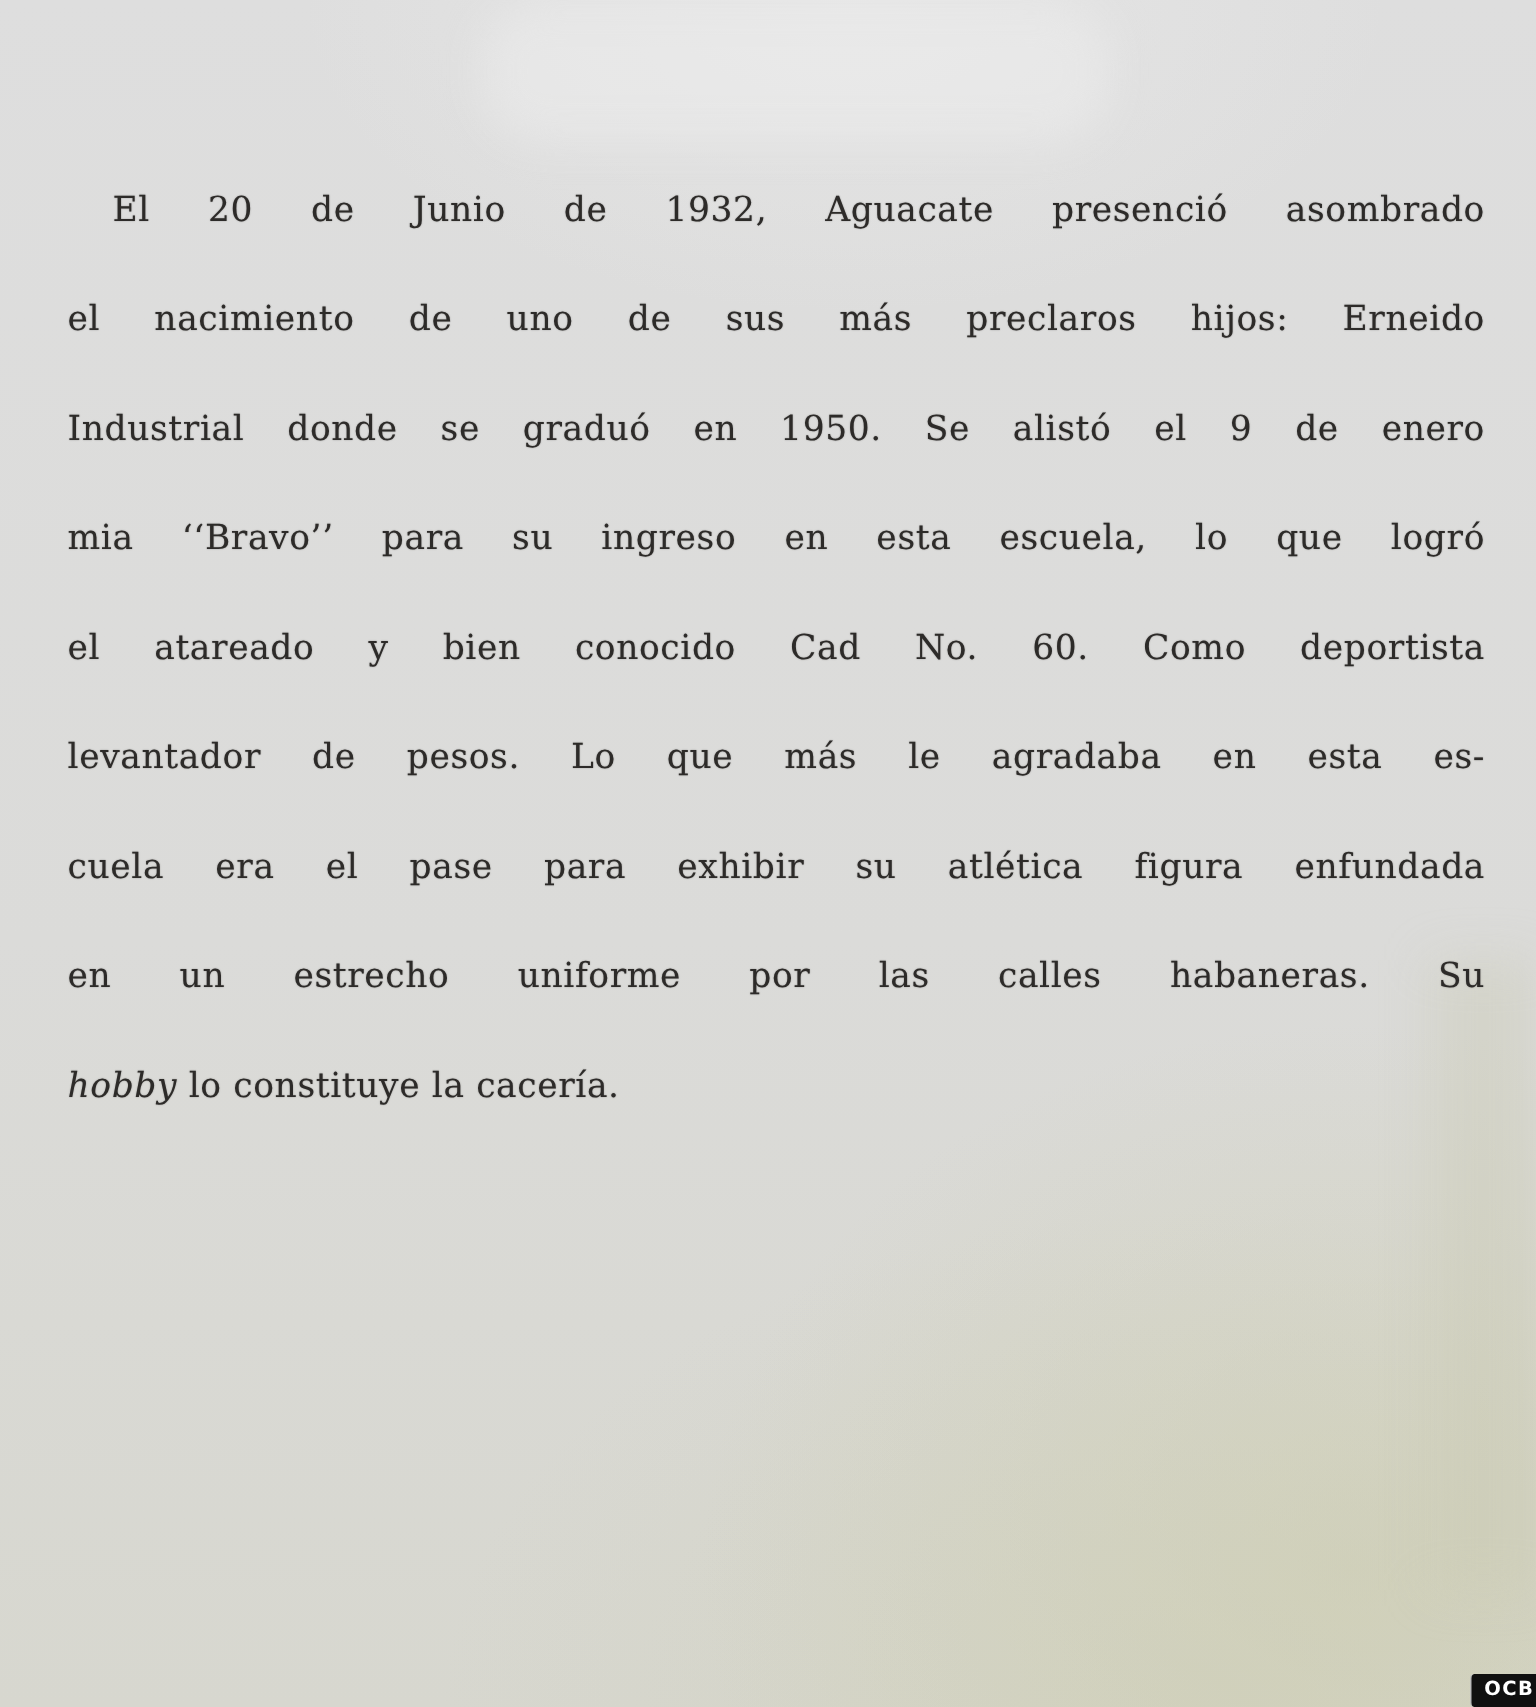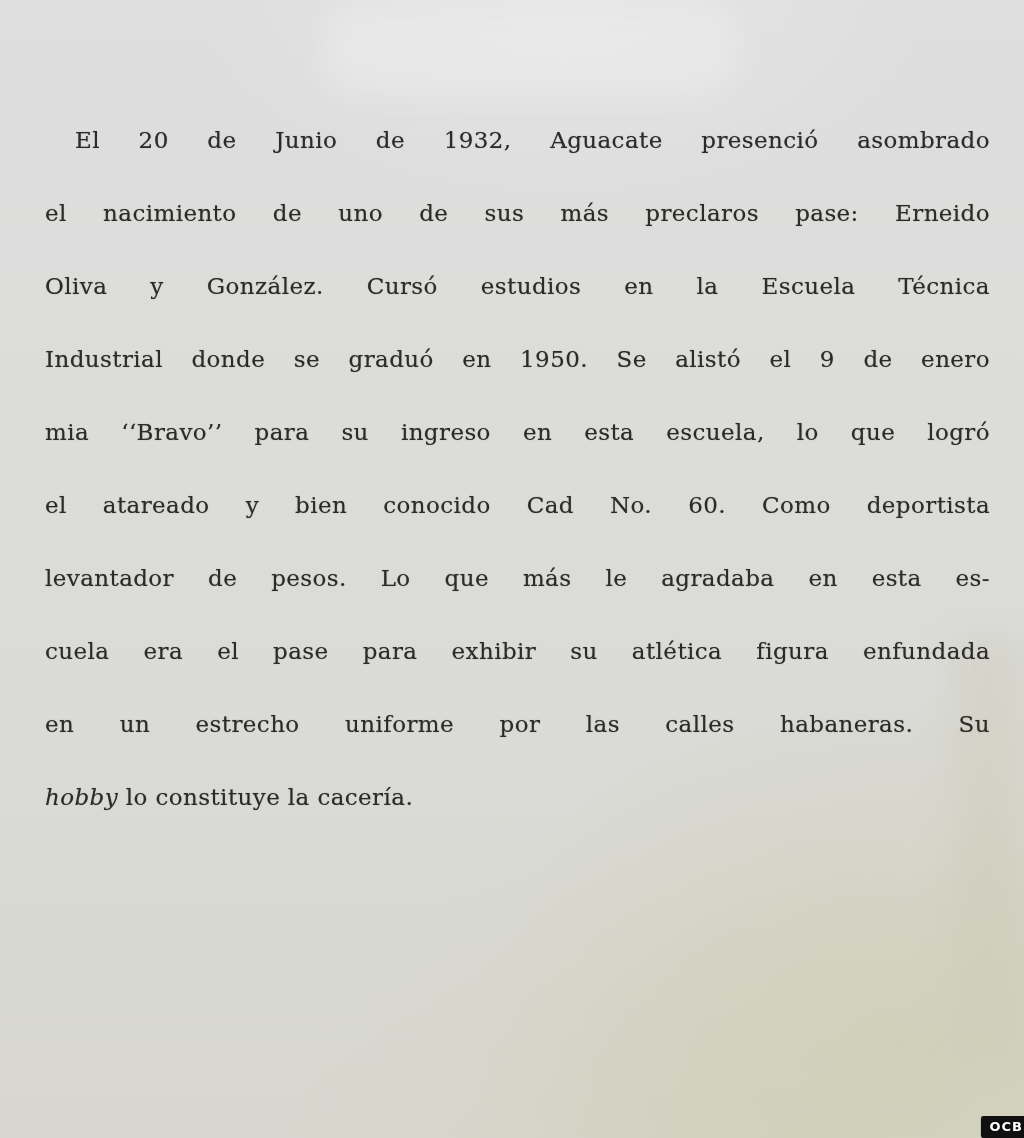--- a/index.html
+++ b/index.html
@@ -81,22 +81,21 @@
 </style>
 </head>
 <body>
 
 <div class="page">
   <div class="smudge-top"></div>
   <div class="smudge-right"></div>
 
   <div class="page-text">
     <div class="line first">El 20 de Junio de 1932, Aguacate presenció asombrado</div>
-    <div class="line">el nacimiento de uno de sus más preclaros pase: Erneido</div>
-    <div class="line">Oliva y González. Cursó estudios en la Escuela Técnica</div>
+    <div class="line">el nacimiento de uno de sus más preclaros hijos: Erneido</div>
     <div class="line">Industrial donde se graduó en 1950. Se alistó el 9 de enero</div>
     <div class="line">mia ‘‘Bravo’’ para su ingreso en esta escuela, lo que logró</div>
     <div class="line">el atareado y bien conocido Cad No. 60. Como deportista</div>
     <div class="line">levantador de pesos. Lo que más le agradaba en esta es-</div>
     <div class="line">cuela era el pase para exhibir su atlética figura enfundada</div>
     <div class="line">en un estrecho uniforme por las calles habaneras. Su</div>
     <div class="line last"><span class="italic">hobby</span><span> lo constituye la cacería.</span></div>
   </div>
 
   <div class="ocb-badge">OCB</div>

